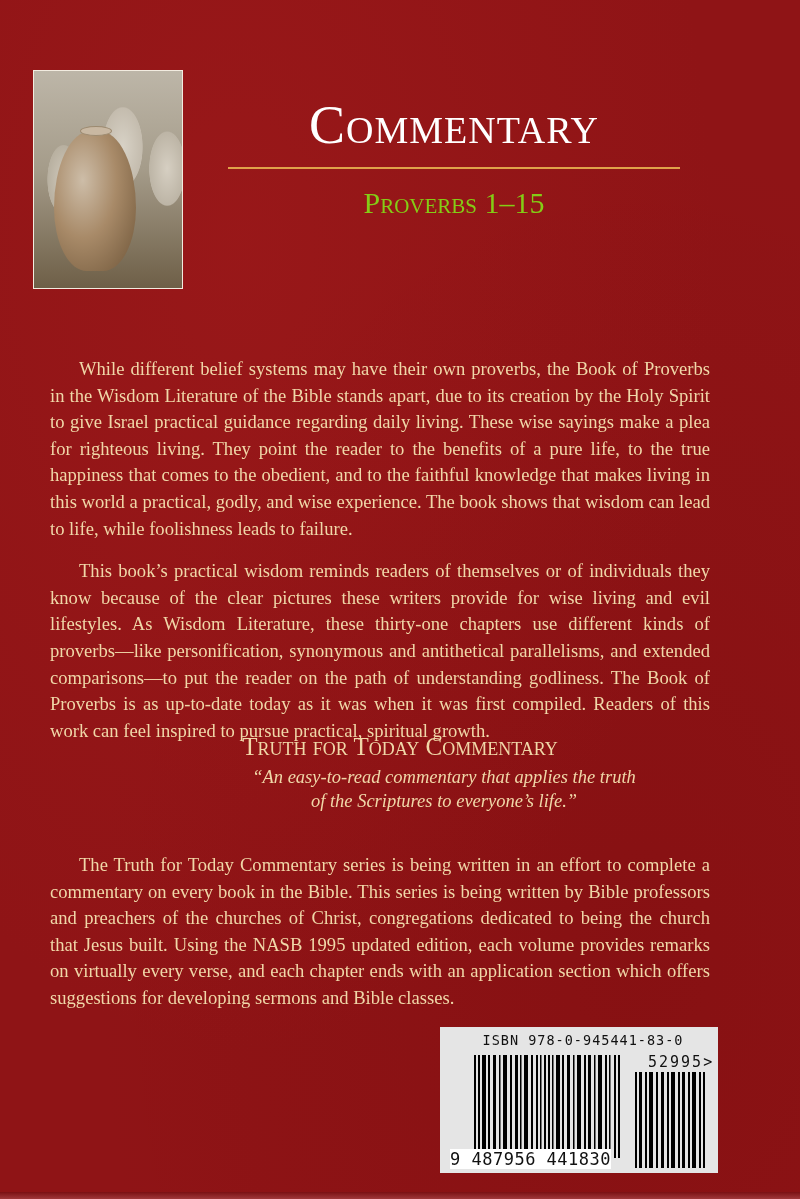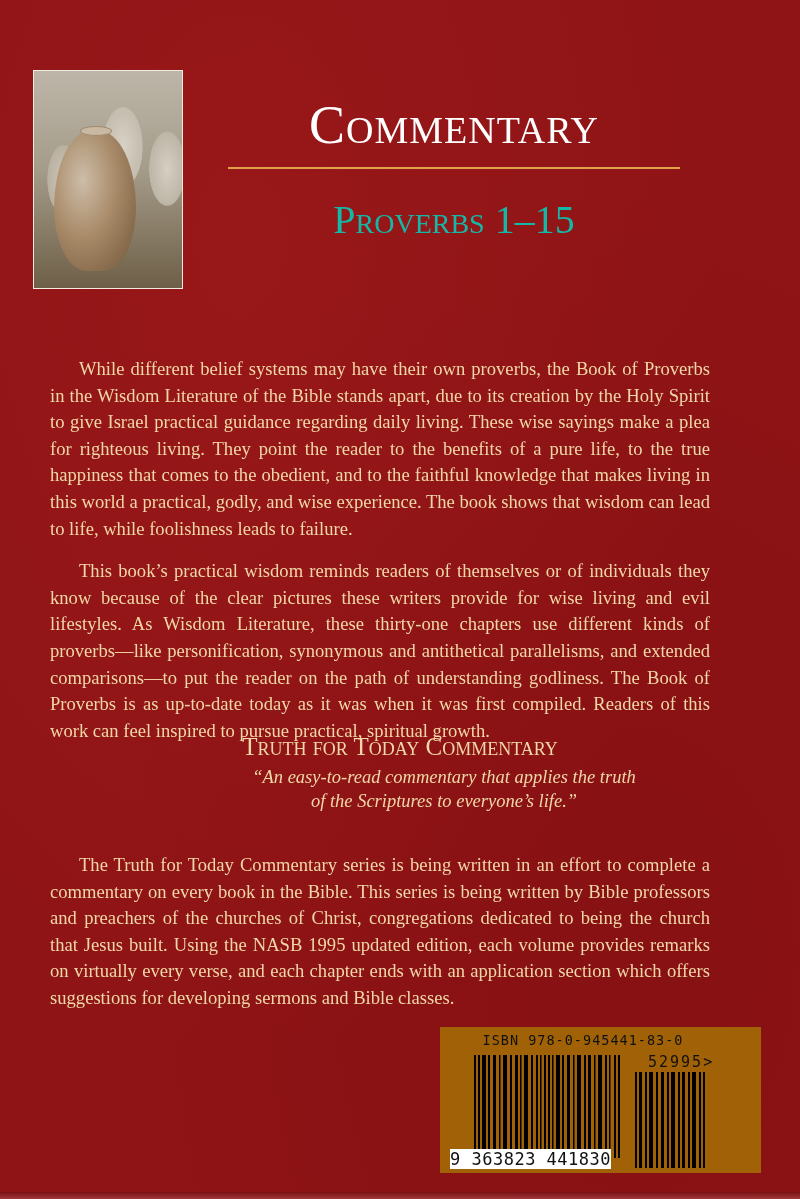--- a/index.html
+++ b/index.html
@@ -36,42 +36,42 @@
     .title-line1 {
       color: #ffffff; font-size: 44px; letter-spacing: 1px; line-height: 46px;
       font-variant: small-caps; white-space: nowrap;
     }
     .title-line2 {
       color: #ffffff; font-size: 54px; letter-spacing: 1px; line-height: 56px;
       font-variant: small-caps; white-space: nowrap; margin-top: 12px;
     }
     .title-rule { height: 2px; background: #e0a24a; margin: 14px 0 0 0; }
     .subtitle {
-      color: #14b8a6; font-size: 40px; font-variant: small-caps; margin-top: 29px;
+      color: #84cc16; font-size: 30px; font-variant: small-caps; margin-top: 12px;
       line-height: 44px; white-space: nowrap;
     }
     .body-text {
       position: absolute; left: 34px; width: 692px;
       color: #f0d7a8; font-size: 18.6px; line-height: 26.6px;
       text-align: justify;
     }
     .body-text p { margin: 16px; text-indent: 29px; }
     #desc { top: 340px; }
     .series-heading {
       position: absolute; left: 0; width: 800px; top: 733px;
       text-align: center; color: #f0d7a8; font-size: 25px; font-variant: small-caps; white-space: nowrap;
     }
     .series-quote {
       position: absolute; left: 0; width: 800px; top: 765px;
       text-align: center; color: #f0d7a8; font-size: 18.5px; font-style: italic; line-height: 24px; padding-left: 44px;
     }
     #series-desc { top: 836px; }
     .barcode-box {
-      position: absolute; left: 440px; top: 1027px; width: 321px; height: 146px;
-      background: #a16207;
+      position: absolute; left: 440px; top: 1027px; width: 278px; height: 146px;
+      background: #e5e5e5;
     }
     .isbn-text {
       position: absolute; left: 0; width: 286px; top: 5px; text-align: center;
       font-family: "DejaVu Sans Mono", monospace; font-size: 13.5px; color: #111; letter-spacing: 1px;
     }
     .price-code {
       position: absolute; left: 208px; top: 26px;
       font-family: "DejaVu Sans Mono", monospace; font-size: 15px; color: #111; letter-spacing: 2px;
     }
     .bars-main { position: absolute; left: 34px; top: 28px; width: 146px; height: 103px; }
@@ -164,16 +164,16 @@
       <rect x="32" y="0" width="2" height="96"></rect>
         <rect x="36" y="0" width="4" height="96"></rect>
       <rect x="43" y="0" width="2" height="96"></rect>
         <rect x="47" y="0" width="3" height="96"></rect>
       <rect x="53" y="0" width="2" height="96"></rect>
         <rect x="57" y="0" width="4" height="96"></rect>
       <rect x="64" y="0" width="2" height="96"></rect>
         <rect x="68" y="0" width="2" height="96"></rect>
     </g>
   </svg>
-  <div class="ean-digits"><span>9 363823 441830</span></div>
+  <div class="ean-digits"><span>9 487956 441830</span></div>
 </div>
 
 <div class="bottom-edge"></div>
 
 </body></html>

